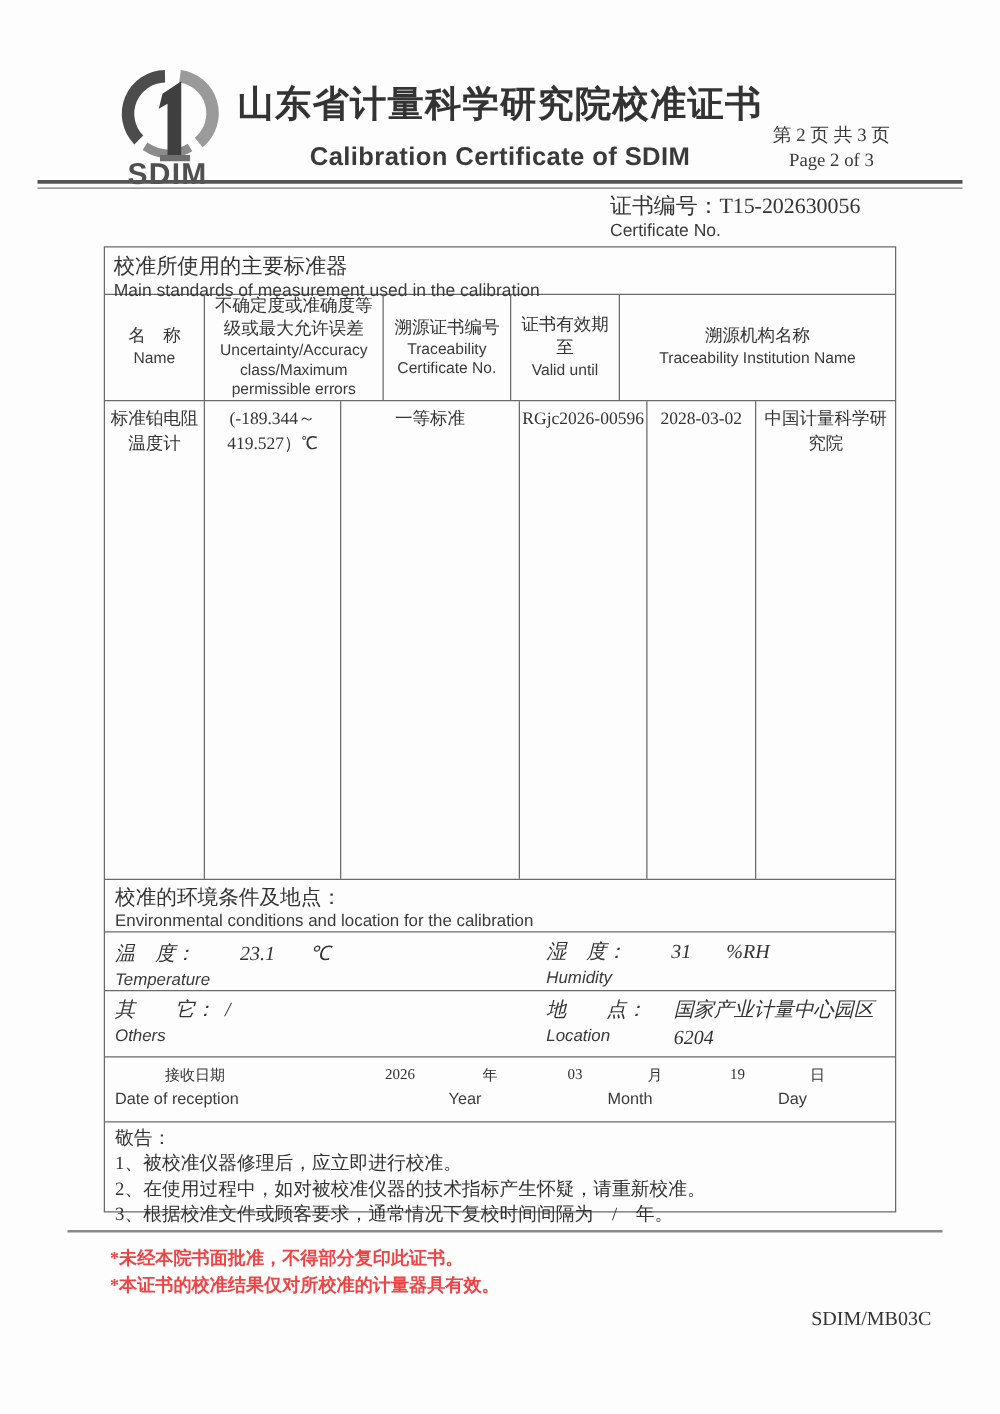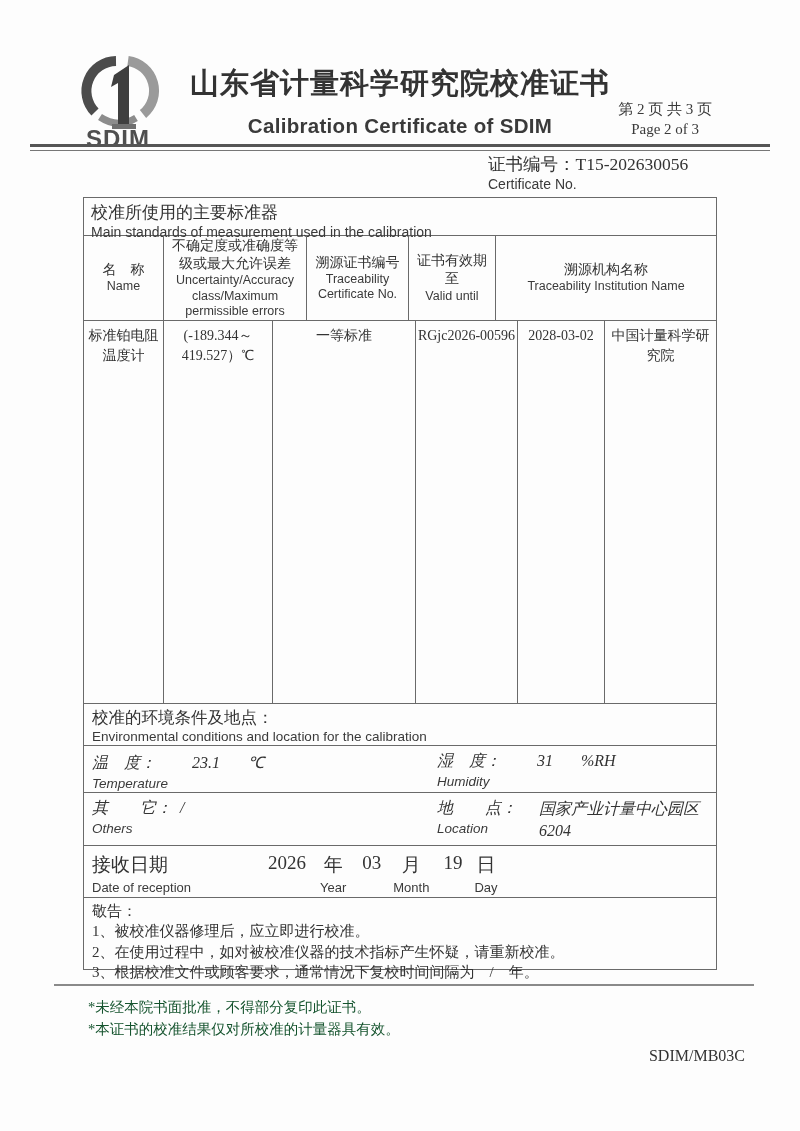--- a/index.html
+++ b/index.html
@@ -3,21 +3,21 @@
 <meta charset="utf-8">
 <style>
   html,body{margin:0;padding:0;}
   body{
     width:800px;height:1131px;position:relative;background:#fdfdfd;
     font-family:"Liberation Serif", serif;color:#2e2e2e;overflow:hidden;
   }
   .sans{font-family:"Liberation Sans", sans-serif;}
 
   
-  .logo{position:absolute;left:64px;top:54px;width:116px;height:96px;}
+  .logo{position:absolute;left:80px;top:54px;width:116px;height:96px;}
   .titles{position:absolute;left:150px;right:150px;top:64px;text-align:center;}
   .title-zh{font-size:29px;font-weight:700;letter-spacing:1px;color:#333;}
   .title-en{font-size:20.5px;font-weight:700;letter-spacing:.3px;color:#3a3a3a;margin-top:10px;
             font-family:"Liberation Sans", sans-serif;}
   .page-info{position:absolute;right:88px;top:99px;text-align:center;font-size:15px;line-height:1.35;color:#3a3a3a;}
   .rule-top{position:absolute;left:30px;width:740px;top:144px;height:3px;
             border-top:3px solid #555;border-bottom:1px solid #777;}
   .certno{position:absolute;left:488px;top:154px;line-height:1.15;}
   .certno-zh{font-size:17.5px;color:#333;}
   .certno-en{font-size:14px;color:#3a3a3a;margin-top:2px;}
@@ -58,32 +58,32 @@
   .pair-main{font-size:16px;color:#333;}
   .pair-en{font-size:13.5px;color:#3a3a3a;margin-top:2px;}
   .val-gap1{margin-left:36px;}
   .val-gap2{margin-left:28px;}
   .loc-flex{display:flex;}
   .loc-label-col{width:96px;}
   .loc-value-col{margin-left:6px;font-size:16px;color:#333;line-height:1.35;}
 
   .date-row{display:flex;height:52px;padding:6px 8px 0 8px;}
   .dcol{text-align:center;}
-  .dcol .dmain{font-size:19px;color:#333;}
+  .dcol .dmain{font-size:12px;color:#333;margin-left:40px;}
   .dcol .den{font-size:13px;color:#3a3a3a;margin-top:2px;white-space:nowrap;}
   .dcol.dleft{text-align:left;width:132px;}
   .gap-a{margin-left:44px;}.gap-b{margin-left:14px;}.gap-c{margin-left:16px;}
   .gap-d{margin-left:12px;}.gap-e{margin-left:14px;}.gap-f{margin-left:12px;}
 
   .notice{height:71px;padding:3px 8px 0 8px;font-size:15px;line-height:1.36;color:#333;}
   .notice div{white-space:nowrap;}
 
   
   .rule-bottom{position:absolute;left:54px;width:700px;top:984px;border-top:2px solid #8a8a8a;}
-  .footnotes{position:absolute;left:88px;top:997px;font-size:14.5px;line-height:1.5;color:#14532d;}
+  .footnotes{position:absolute;left:88px;top:997px;font-size:14.5px;line-height:1.5;color:#ef4444;font-weight:bold;}
   .formcode{position:absolute;right:55px;top:1047px;font-size:16px;color:#333;}
 </style>
 </head>
 <body>
 
 <div class="logo">
   <svg width="116" height="96" viewBox="0 0 116 96">
     <path d="M52 7 A30 30 0 0 0 31 58" fill="none" stroke="#4c4c4c" stroke-width="10"></path>
     <path d="M64 7 A30 30 0 0 1 79 60" fill="none" stroke="#9a9a9a" stroke-width="10"></path>
     <path d="M36 63 Q54 75 72 64" fill="none" stroke="#8c8c8c" stroke-width="7"></path>

